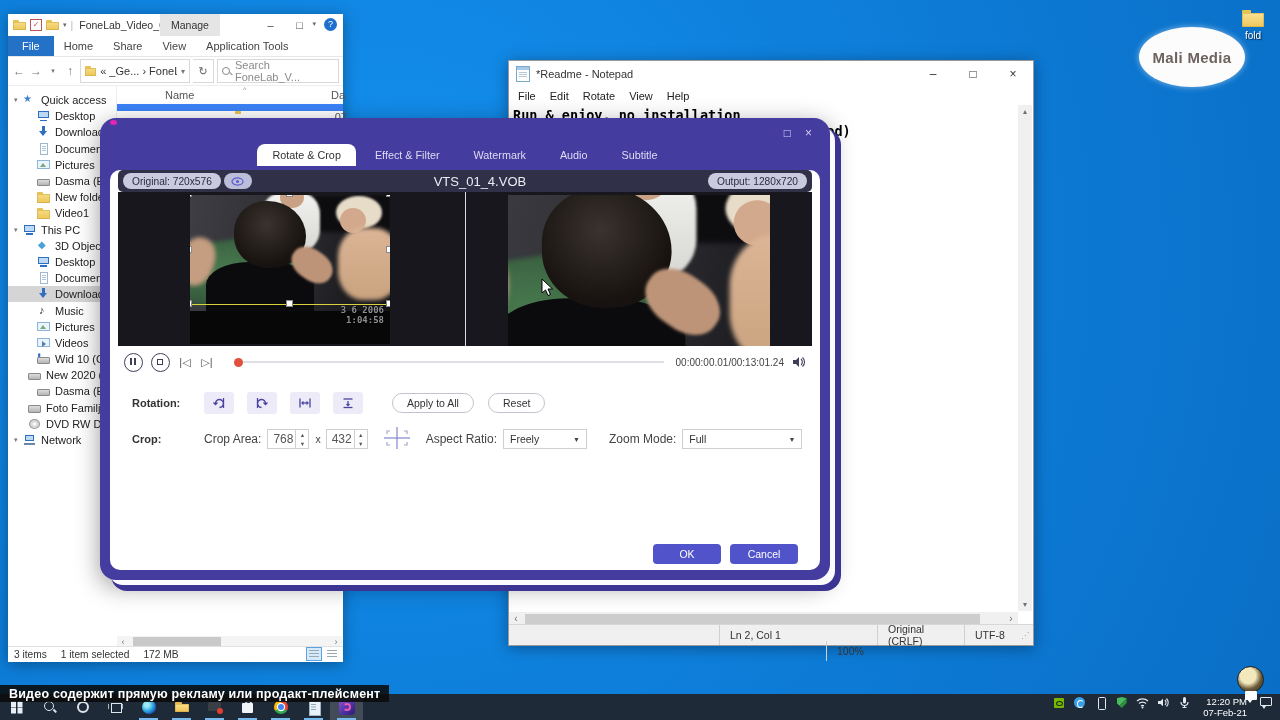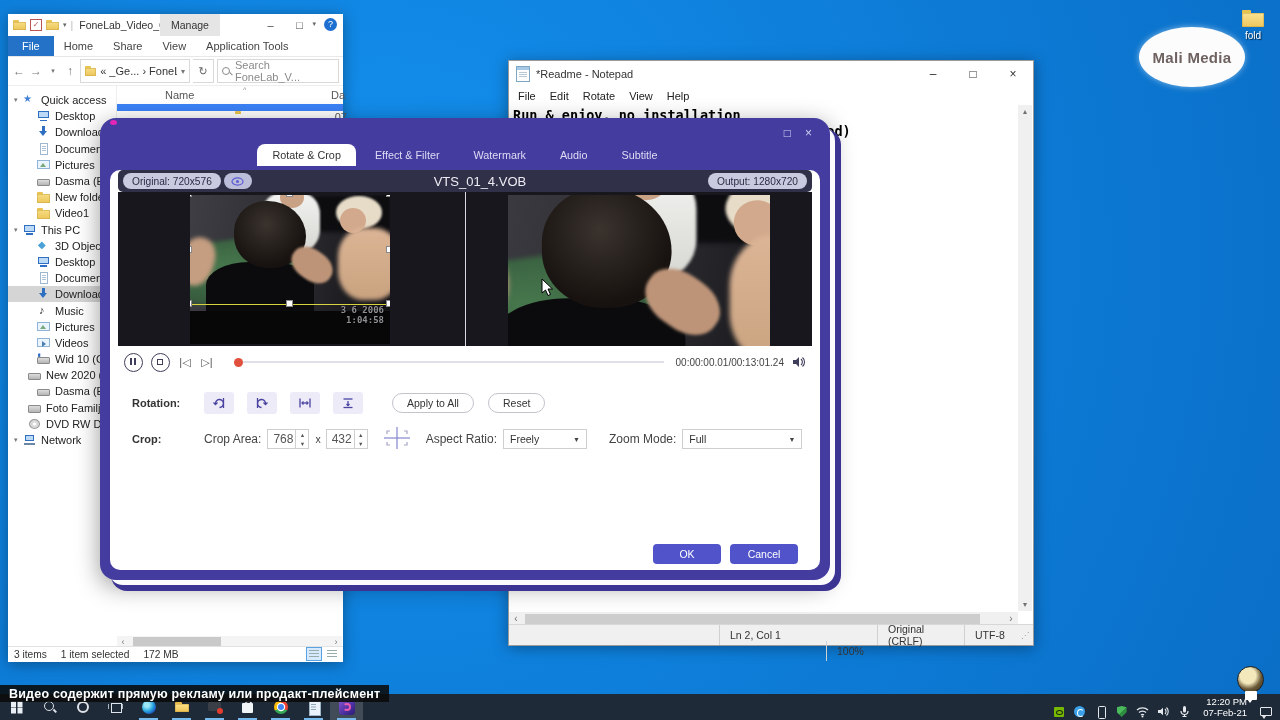--- a/index.html
+++ b/index.html
@@ -219,21 +219,21 @@
   .tbi.recorder::before{content:"";position:absolute;left:1px;top:3px;width:13px;height:9px;background:#3a3f47;border-radius:1.5px;}
   .tbi.recorder::after{content:"";position:absolute;right:0;bottom:1px;width:6px;height:6px;border-radius:50%;background:#e23c2e;}
   .tbi.store::before{content:"";position:absolute;left:2.5px;top:4px;width:11px;height:10px;background:#f2f5f8;border-radius:1px;}
   .tbi.store::after{content:"";position:absolute;left:5.5px;top:1.5px;width:5px;height:3px;border:1.2px solid #f2f5f8;border-bottom:none;border-radius:3px 3px 0 0;}
   .tbi.chrome::before{content:"";position:absolute;inset:1px;border-radius:50%;background:conic-gradient(#ea4335 0 120deg,#34a853 0 240deg,#fbbc05 0 360deg);}
   .tbi.chrome::after{content:"";position:absolute;left:5px;top:5px;width:6px;height:6px;border-radius:50%;background:#4285f4;box-shadow:0 0 0 1.2px #fff;}
   .tbi.notepad::before{content:"";position:absolute;left:3px;top:1.5px;width:10px;height:13px;background:#eaf3fb;border:.5px solid #9fb6c7;}
   .tbi.notepad::after{content:"";position:absolute;left:5.5px;top:5px;width:5px;height:1px;background:#8fa8ba;box-shadow:0 2.5px 0 #8fa8ba,0 5px 0 #8fa8ba;}
   .tbi.fonelab::before{content:"";position:absolute;inset:0;border-radius:4px;background:linear-gradient(135deg,#8a55d8 0%,#4a2fa0 60%,#2a1c70 100%);}
   .tbi.fonelab::after{content:"";position:absolute;left:4px;top:4px;width:8px;height:8px;border-radius:50%;border:2px solid #e85bb1;border-left-color:transparent;box-sizing:border-box;}
-  .tray{margin-left:auto;display:flex;align-items:flex-end;gap:8px;padding-right:5px;}
+  .tray{margin-left:auto;display:flex;align-items:flex-start;gap:8px;padding-right:5px;}
   .tri{position:relative;width:13px;height:13px;}
   .tri.nvidia::before{content:"";position:absolute;inset:1.5px;background:#76b900;border-radius:1px;}
   .tri.nvidia::after{content:"";position:absolute;left:4px;top:5px;width:5px;height:3px;border:1px solid #1c2a10;border-radius:50%;}
   .tri.messenger::before{content:"";position:absolute;inset:1px;border-radius:50%;background:#3aa0e8;}
   .tri.messenger::after{content:"";position:absolute;left:4px;top:3.5px;width:5px;height:6px;border:1.2px solid #fff;border-right-color:transparent;border-radius:50%;}
   .tri.phone::before{content:"";position:absolute;left:3.5px;top:1px;width:6px;height:11px;border:1.2px solid #e5e9ee;border-radius:1.5px;}
   .tri.shield::before{content:"";position:absolute;left:1.5px;top:1px;width:10px;height:11px;background:linear-gradient(135deg,#4aba5c 50%,#2e8e40 50%);clip-path:polygon(0 12%,50% 0,100% 12%,100% 55%,50% 100%,0 55%);}
   .tri svg{position:absolute;inset:0;}
   .clock{color:#fff;font-size:9.5px;line-height:11px;text-align:right;margin:0 4px;}
   .notif{position:relative;width:14px;height:12px;margin-right:2px;}

